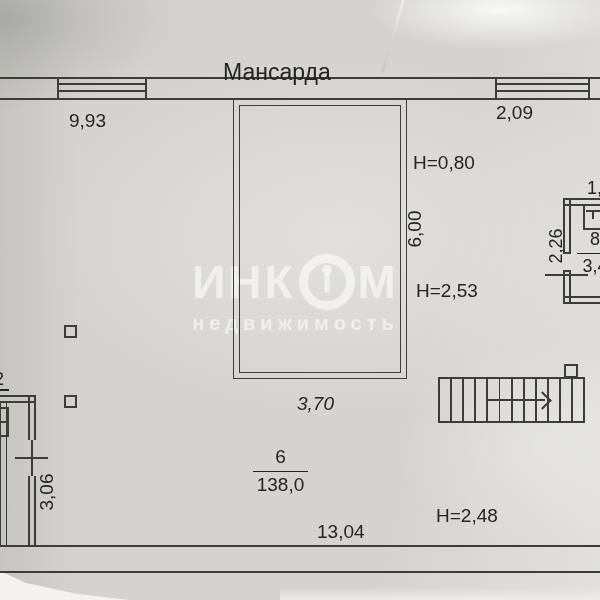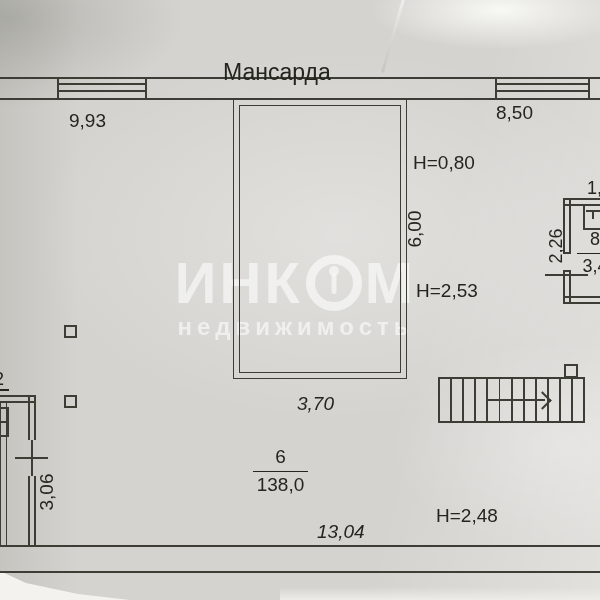--- a/index.html
+++ b/index.html
@@ -25,25 +25,25 @@
   .rot{transform:translate(-50%,-50%) rotate(-90deg);}
   .frac{position:absolute;text-align:center;color:var(--ink);font-size:19px;line-height:1.1;}
   .frac .top{display:block;border-bottom:1.7px solid var(--ink);padding:0 2px 3px;}
   .frac .bot{display:block;padding-top:3px;}
   .win{position:absolute;box-sizing:border-box;border-left:2px solid var(--line);border-right:2px solid var(--line);}
   .glz{position:absolute;left:0;right:0;height:1.8px;background:var(--line);}
   .stairs{position:absolute;box-sizing:border-box;border:2.4px solid var(--line);
     background:repeating-linear-gradient(to right, transparent 0px, transparent 10.1px, var(--line) 10.1px, var(--line) 12.1px);}
   .chev{position:absolute;width:11px;height:11px;border-top:2px solid var(--line);border-right:2px solid var(--line);transform:rotate(45deg);}
   .wm{position:absolute;left:148px;top:254px;width:295px;text-align:center;color:var(--watermark);}
-  .wm-row{display:flex;align-items:center;justify-content:center;font-weight:bold;font-size:58px;letter-spacing:3px;line-height:1;}
+  .wm-row{display:flex;align-items:center;justify-content:center;font-weight:bold;font-size:46px;letter-spacing:3px;line-height:1;}
   .wm-emblem{width:38px;height:38px;border:9px solid var(--watermark);border-radius:50%;position:relative;margin:0 3px;flex:0 0 auto;}
   .wm-pinhead{position:absolute;left:50%;top:2px;transform:translateX(-50%);width:10px;height:10px;border-radius:50%;background:var(--watermark);}
   .wm-pin{position:absolute;left:50%;top:10px;transform:translateX(-50%);width:5px;height:20px;background:var(--watermark);border-radius:2px;}
-  .wm-sub{font-size:24px;letter-spacing:5px;font-weight:bold;margin-top:2px;line-height:1.1;}
+  .wm-sub{font-size:20px;letter-spacing:5px;font-weight:bold;margin-top:2px;line-height:1.1;}
   .patch{position:absolute;}
 </style>
 </head>
 <body>
 
 <div id="canvas">
 
   <div class="patch" style="left:0;top:566px;width:130px;height:34px;background:#f3f2ee;clip-path:polygon(0 15%, 20% 50%, 60% 82%, 100% 100%, 0 100%);"></div>
   <div class="patch" style="left:280px;top:587px;width:320px;height:13px;background:linear-gradient(0deg,#edece8,rgba(237,236,232,0));"></div>
   <div class="patch" style="left:392px;top:-6px;width:3px;height:80px;transform:rotate(16deg);background:linear-gradient(rgba(255,255,255,0.55),rgba(150,148,140,0.22));"></div>
@@ -103,39 +103,39 @@
     <span class="hl" style="left:0;top:12px;width:9px;height:1.5px;"></span>
   </div>
 
   <div class="hl" style="left:0;top:545px;width:600px;height:2.2px;"></div>
   <div class="hl" style="left:0;top:571px;width:600px;height:2.2px;"></div>
 
   <div class="lbl" style="left:223px;top:28px;font-size:23px;margin-top:33px;">Мансарда</div>
 
   <div class="lbl" style="left:69px;top:111px;">9,93</div>
   <div class="lbl" style="left:413px;top:107px;margin-top:46px;">Н=0,80</div>
-  <div class="lbl" style="left:496px;top:103px;">8,50</div>
+  <div class="lbl" style="left:496px;top:103px;">2,09</div>
   <div class="lbl" style="left:587px;top:179px;font-size:18px;">1,</div>
 
   <div class="lbl rot" style="left:556px;top:246px;font-size:18px;">2,26</div>
 
   <div class="frac" style="left:577px;top:230px;width:36px;font-size:18px;">
     <span class="top">8</span>
     <span class="bot">3,4</span>
   </div>
 
   <div class="lbl rot" style="left:414px;top:229px;">6,00</div>
   <div class="lbl" style="left:416px;top:281px;text-align:right;">Н=2,53</div>
   <div class="lbl" style="left:297px;top:394px;font-style:italic;">3,70</div>
 
   <div class="frac" style="left:253px;top:447px;width:55px;">
     <span class="top">6</span>
     <span class="bot">138,0</span>
   </div>
 
-  <div class="lbl" style="left:317px;top:522px;font-style:italic;">13,04</div>
+  <div class="lbl" style="left:317px;top:522px;">13,04</div>
   <div class="lbl" style="left:436px;top:506px;">Н=2,48</div>
   <div class="lbl rot" style="left:46px;top:492px;">3,06</div>
 
   <div class="lbl" style="left:-6px;top:370px;font-size:18px;">2</div>
   <div class="hl" style="left:0;top:389px;width:9px;height:1.5px;background:var(--ink);"></div>
 
 </div>
 
 </body></html>

